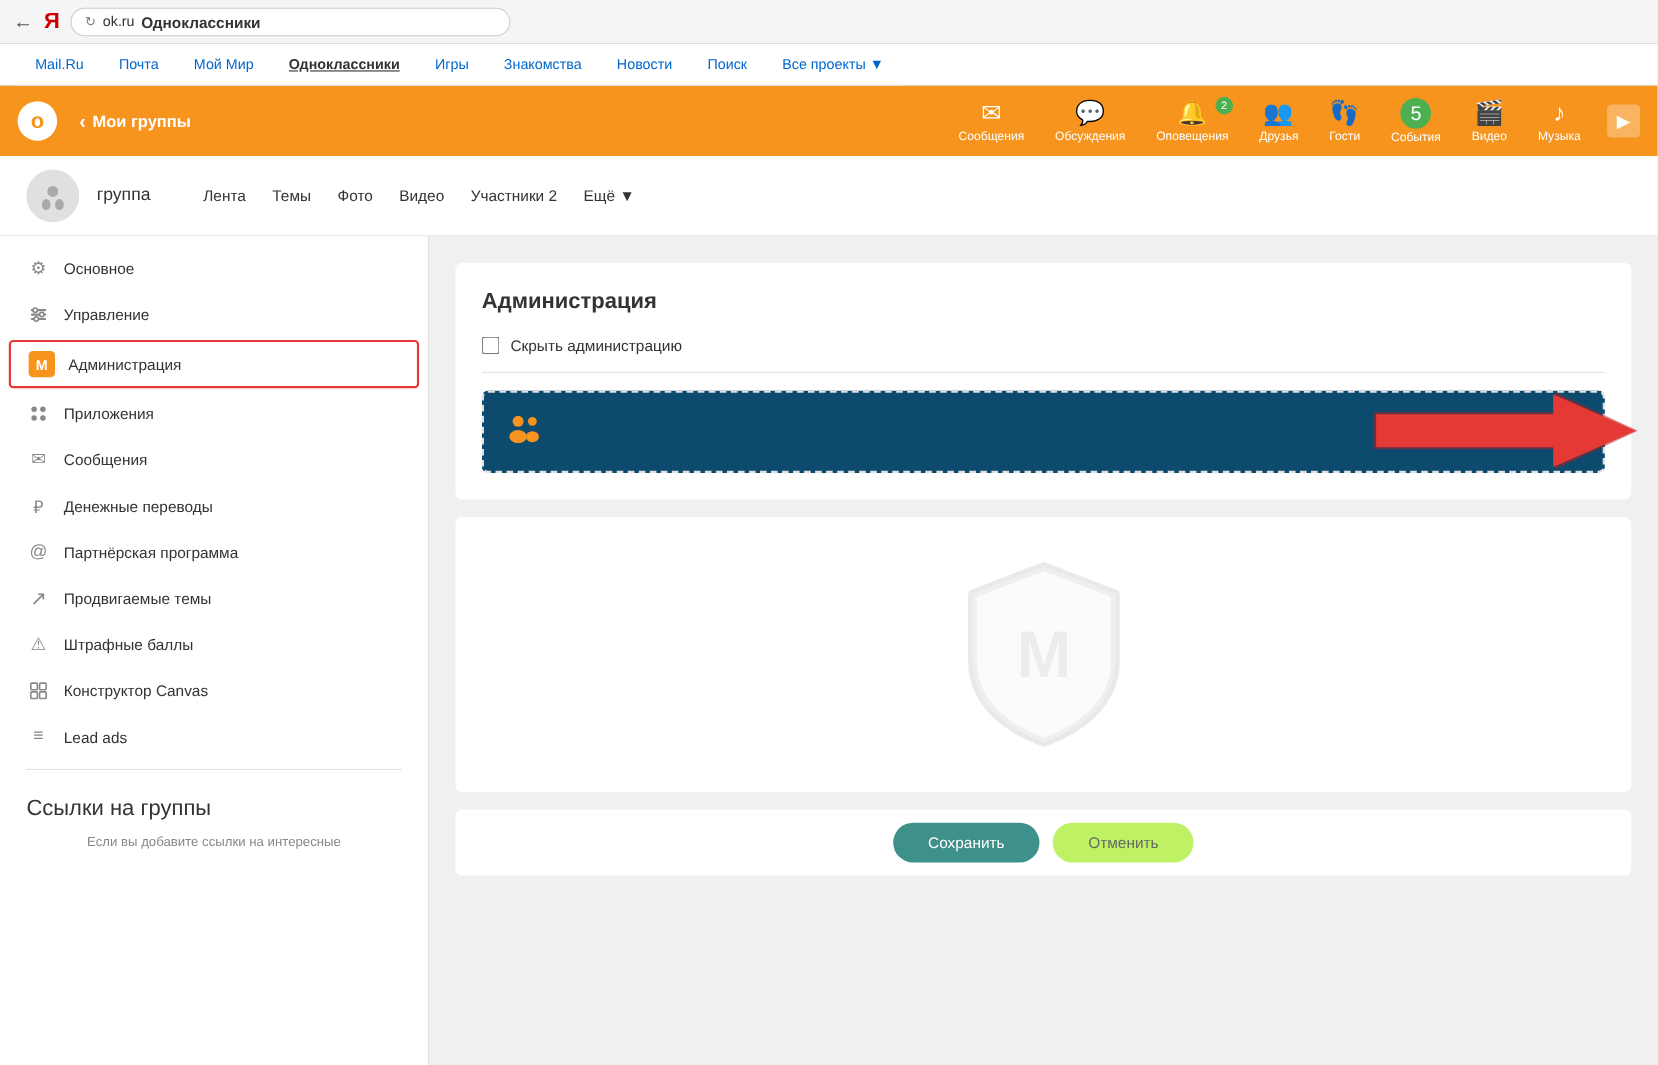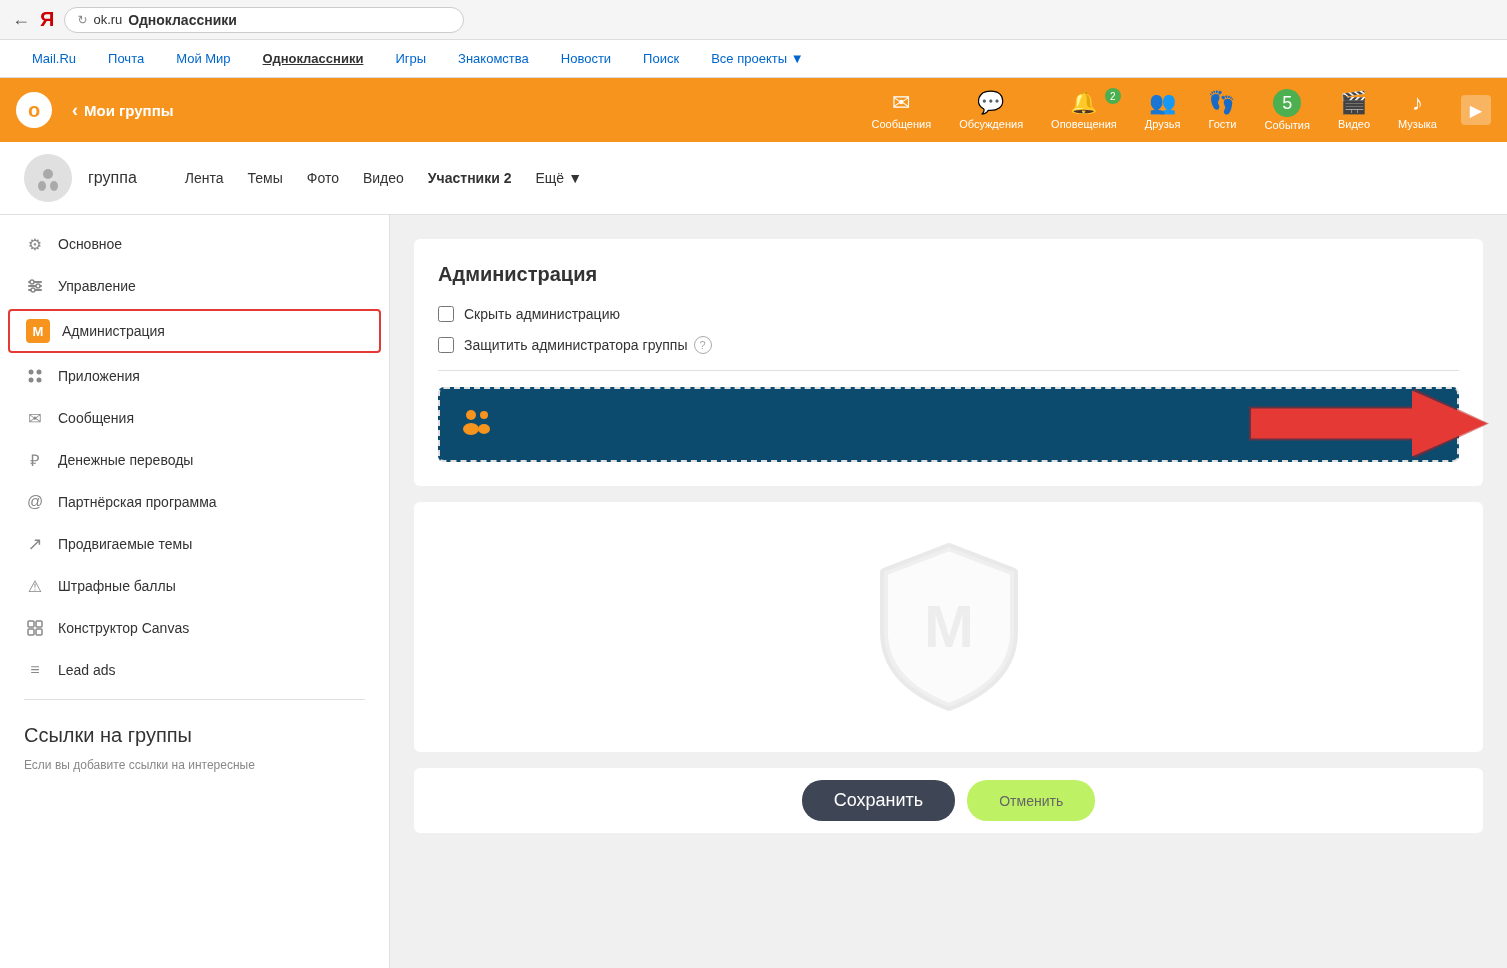--- a/index.html
+++ b/index.html
@@ -166,21 +166,21 @@
       align-items: center;
       gap: 24px;
       margin-left: 32px;
     }
     .group-tab {
       color: #333;
       font-size: 14px;
       cursor: pointer;
       text-decoration: none;
     }
-    .group-tab.participants { font-size: 14px; font-weight: bold; }
+    .group-tab.participants { font-size: 14px; }
     .group-tab-more {
       display: flex;
       align-items: center;
       gap: 4px;
       color: #333;
       cursor: pointer;
     }
 
     
     .main-layout {
@@ -240,20 +240,21 @@
     .sidebar-section-title {
       font-size: 20px;
       font-weight: normal;
       color: #333;
       margin-bottom: 10px;
     }
     .sidebar-section-text {
       font-size: 12px;
       color: #888;
       line-height: 1.4;
+      text-align: center;
     }
 
     
     .content {
       flex: 1;
       padding: 24px;
       background: #f0f0f0;
     }
     .content-card {
       background: white;
@@ -333,26 +334,26 @@
     
     .bottom-buttons {
       display: flex;
       gap: 12px;
       justify-content: center;
       padding: 12px 24px;
       background: white;
       border-radius: 6px;
     }
     .btn-save {
-      background: #0f172a;
+      background: #0f766e;
       color: white;
       border: none;
       border-radius: 20px;
       padding: 10px 32px;
-      font-size: 18px;
+      font-size: 14px;
       cursor: pointer;
       opacity: 0.8;
     }
     .btn-cancel {
       background: #bef264;
       color: #666;
       border: none;
       border-radius: 20px;
       padding: 10px 32px;
       font-size: 14px;
@@ -550,27 +551,20 @@
   <div class="content">
 
     <div class="content-card">
       <div class="content-title">Администрация</div>
 
       <div class="checkbox-row">
         <input type="checkbox" id="chk1" style="">
         <label class="checkbox-label" for="chk1">Скрыть администрацию</label>
       </div>
 
-      <div class="checkbox-row">
-        <input type="checkbox" id="chk2" style="">
-        <label class="checkbox-label" for="chk2">
-          <span>Защитить администратора группы</span>
-          <span class="help-icon">?</span>
-        </label>
-      </div>
 
       <div class="divider-line"></div>
 
       <div class="moderators-section">
         <button class="add-moderators-btn">
           <span style="font-size:28px;color:#f7941d;">
             <svg width="36" height="28" viewBox="0 0 36 28" fill="none">
               <circle cx="13" cy="8" r="5" fill="#f7941d"></circle>
               <ellipse cx="13" cy="22" rx="8" ry="6" fill="#f7941d"></ellipse>
               <circle cx="26" cy="8" r="4" fill="#f7941d"></circle>

